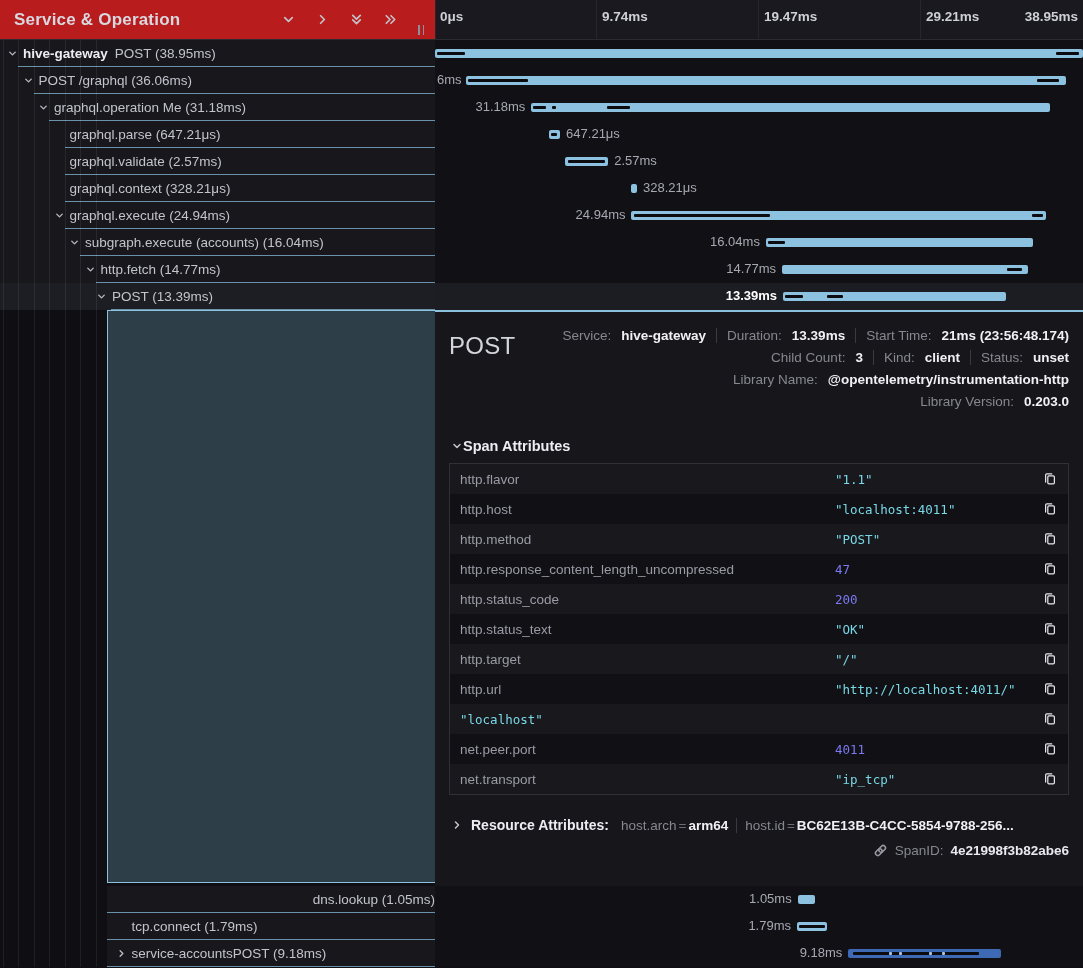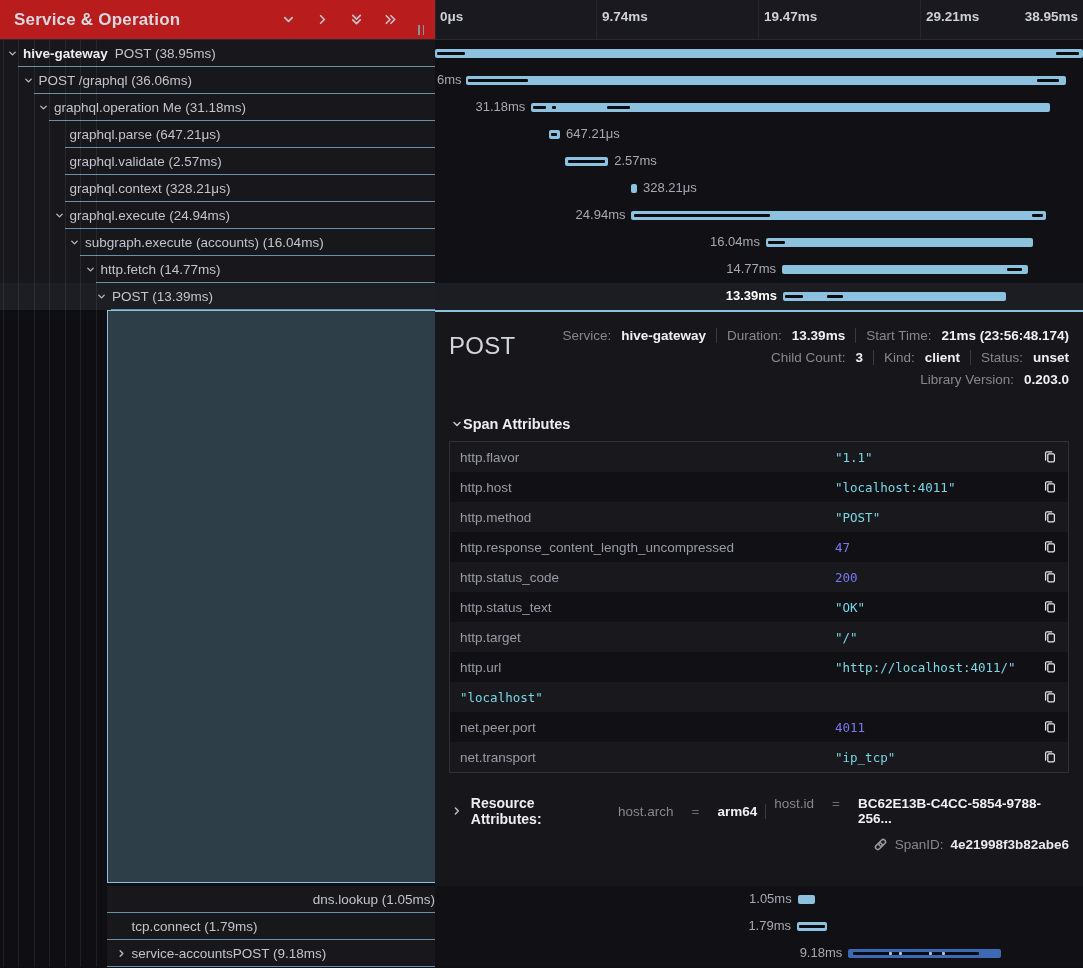--- a/index.html
+++ b/index.html
@@ -74,21 +74,21 @@
   .attr-key { width:375px; flex:none; font-size:13.5px; color:#9b9ba6; }
   .attr-val { flex:1; font-family:"DejaVu Sans Mono", monospace; font-size:12.5px; }
   .attr-val.t-string { color:#79d8e6; }
   .attr-val.t-number { color:#7b79f1; }
   .copy-btn { width:20px; height:20px; flex:none; display:flex; align-items:center; justify-content:center; cursor:pointer; }
   .copy-btn svg { stroke:#e6e6ec; }
 
   .res-line { display:flex; align-items:center; gap:8px; margin:22px 0 0 2px; font-size:14px; cursor:pointer; }
   .res-line svg { stroke:#c3c3cc; }
   .res-title { font-weight:700; color:#ececf2; margin-right:4px; }
-  .res-kv { display:flex; align-items:flex-start; gap:18px; font-size:13.5px; }
+  .res-kv { display:flex; align-items:flex-end; gap:2px; font-size:13.5px; }
   .res-kv .rk { color:#87878f; }
   .res-kv .re { color:#6d6d76; }
   .res-kv .rv { color:#f0f0f5; font-weight:700; }
   .spanid-line { display:flex; justify-content:flex-end; align-items:center; gap:7px; margin-top:10px; font-size:13.5px; }
   .spanid-line svg { stroke:#9a9aa4; }
   .spanid-line .sk { color:#87878f; }
   .spanid-line .sv { color:#e9e9ef; font-weight:700; }
 
   .bot-left { width:435px; position:relative; background:#0f0f13; display:flex; }
   .bot-content { position:absolute; left:107px; right:0; top:0; bottom:0; background:#17171c;
@@ -319,20 +319,24 @@
             <span class="mk">Child Count:</span>
             <span class="mv">3</span>
             <span class="meta-sep"></span>
             <span class="mk">Kind:</span>
             <span class="mv">client</span>
             <span class="meta-sep"></span>
             <span class="mk">Status:</span>
             <span class="mv">unset</span>
           </div>
           <div class="meta-line">
+            <span class="mk">Library Name:</span>
+            <span class="mv">@opentelemetry/instrumentation-http</span>
+          </div>
+          <div class="meta-line">
             <span class="mk">Library Version:</span>
             <span class="mv">0.203.0</span>
           </div>
         </div>
 
       <div class="sect-hdr">
         <svg width="12" height="12" viewBox="0 0 16 16" fill="none" stroke-width="2" stroke-linecap="round" stroke-linejoin="round">
             <path d="M4 6l4 4 4-4"></path>
           </svg>
         <span class="sect-title">Span Attributes</span>

